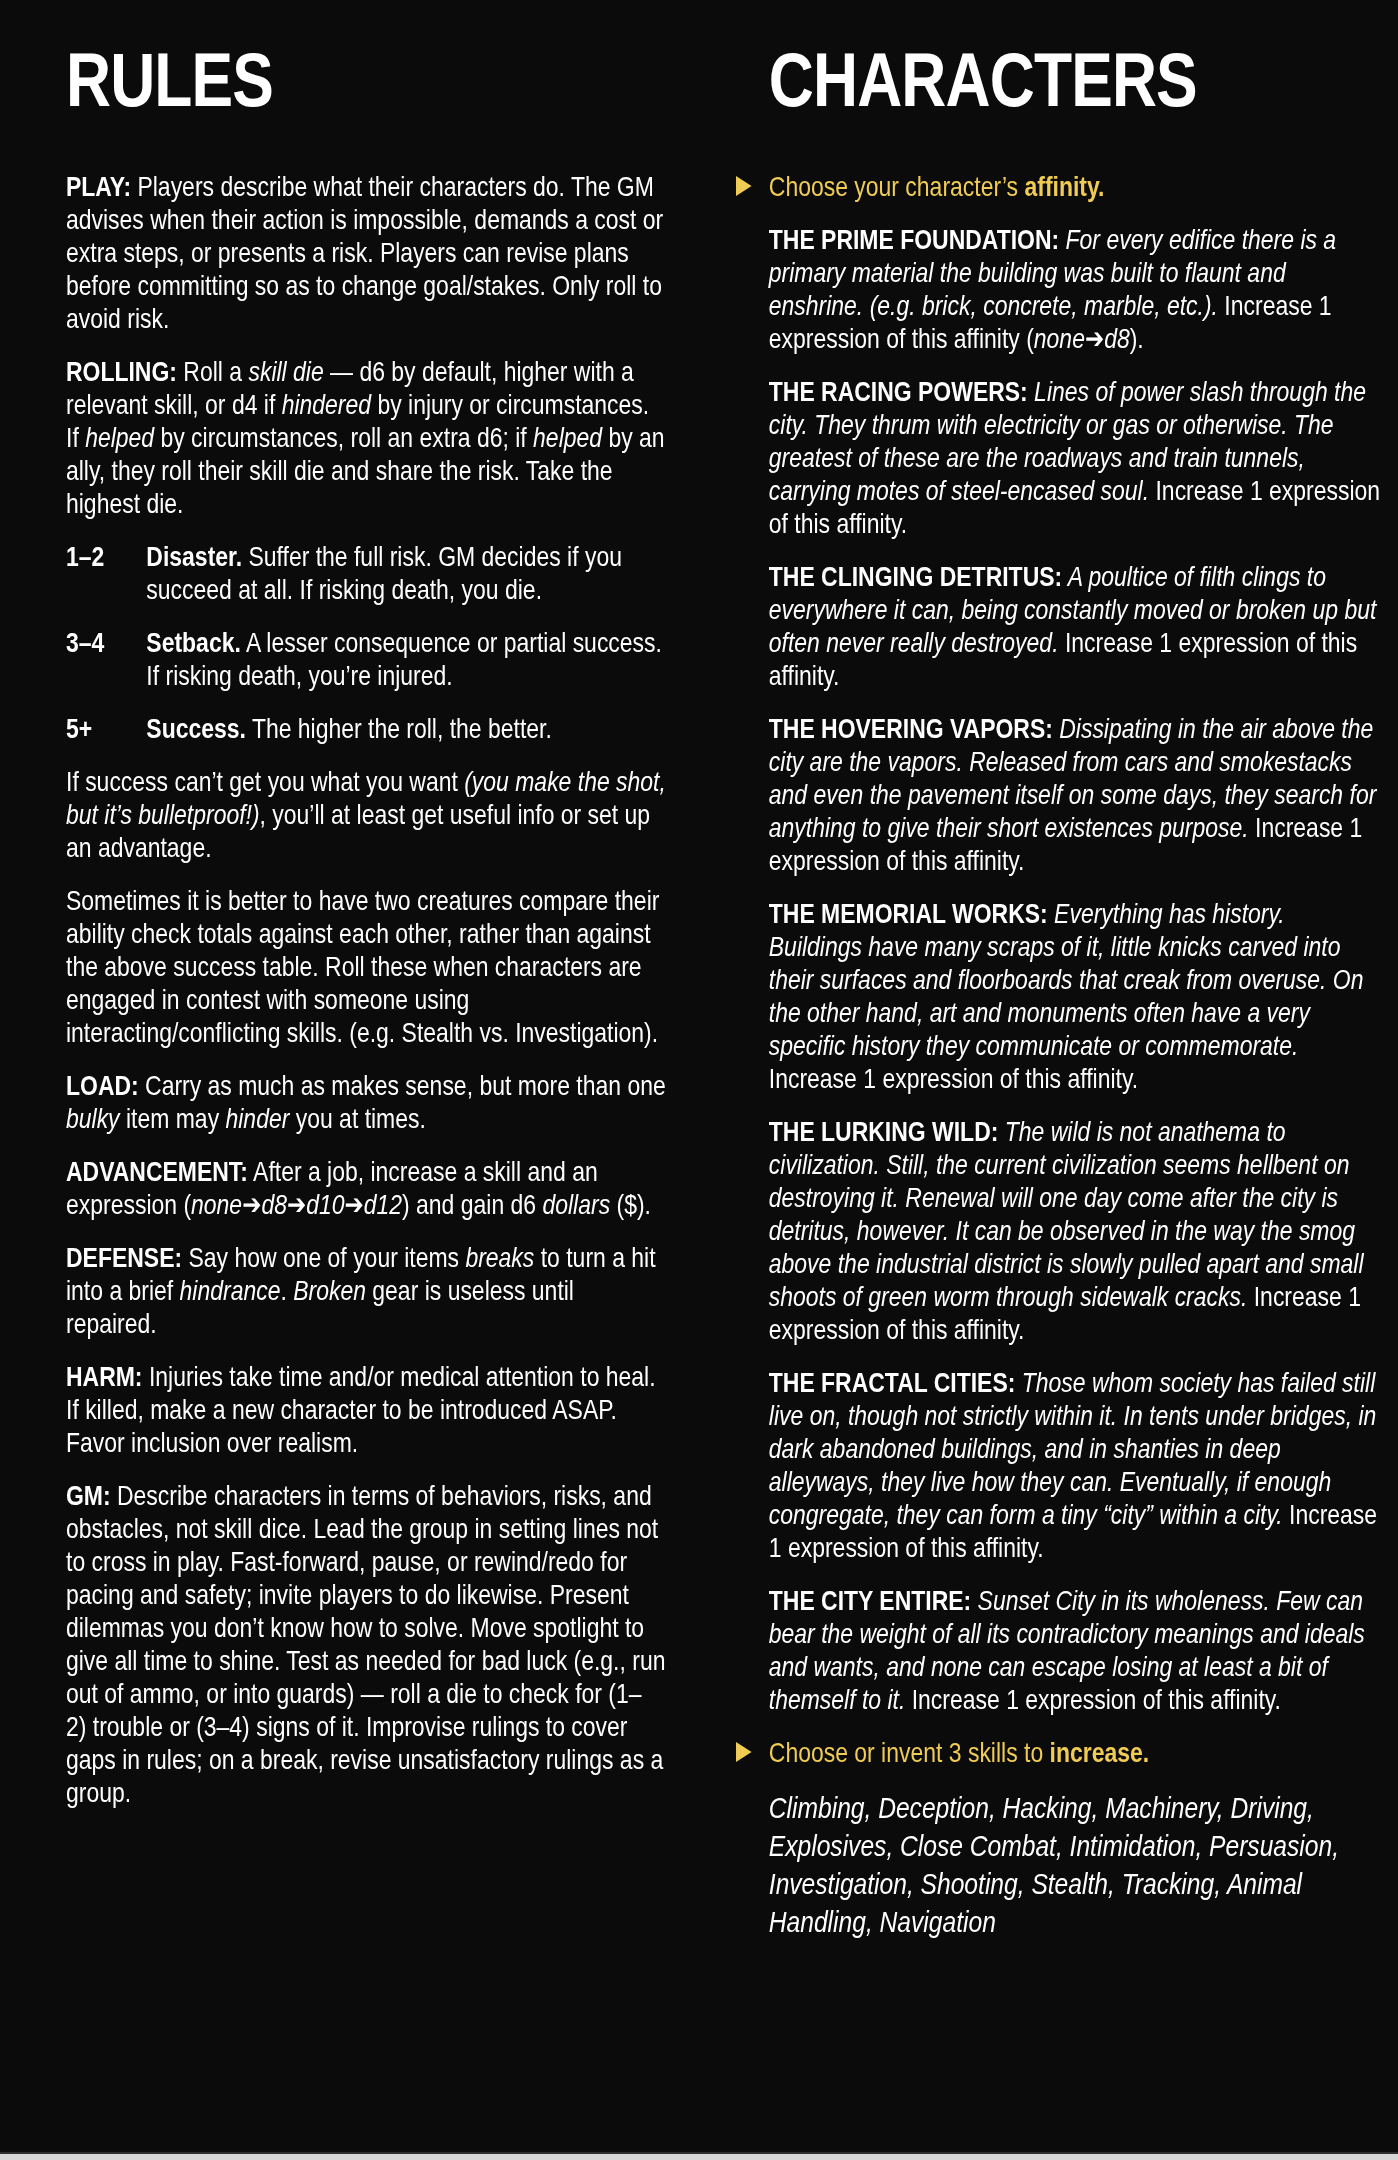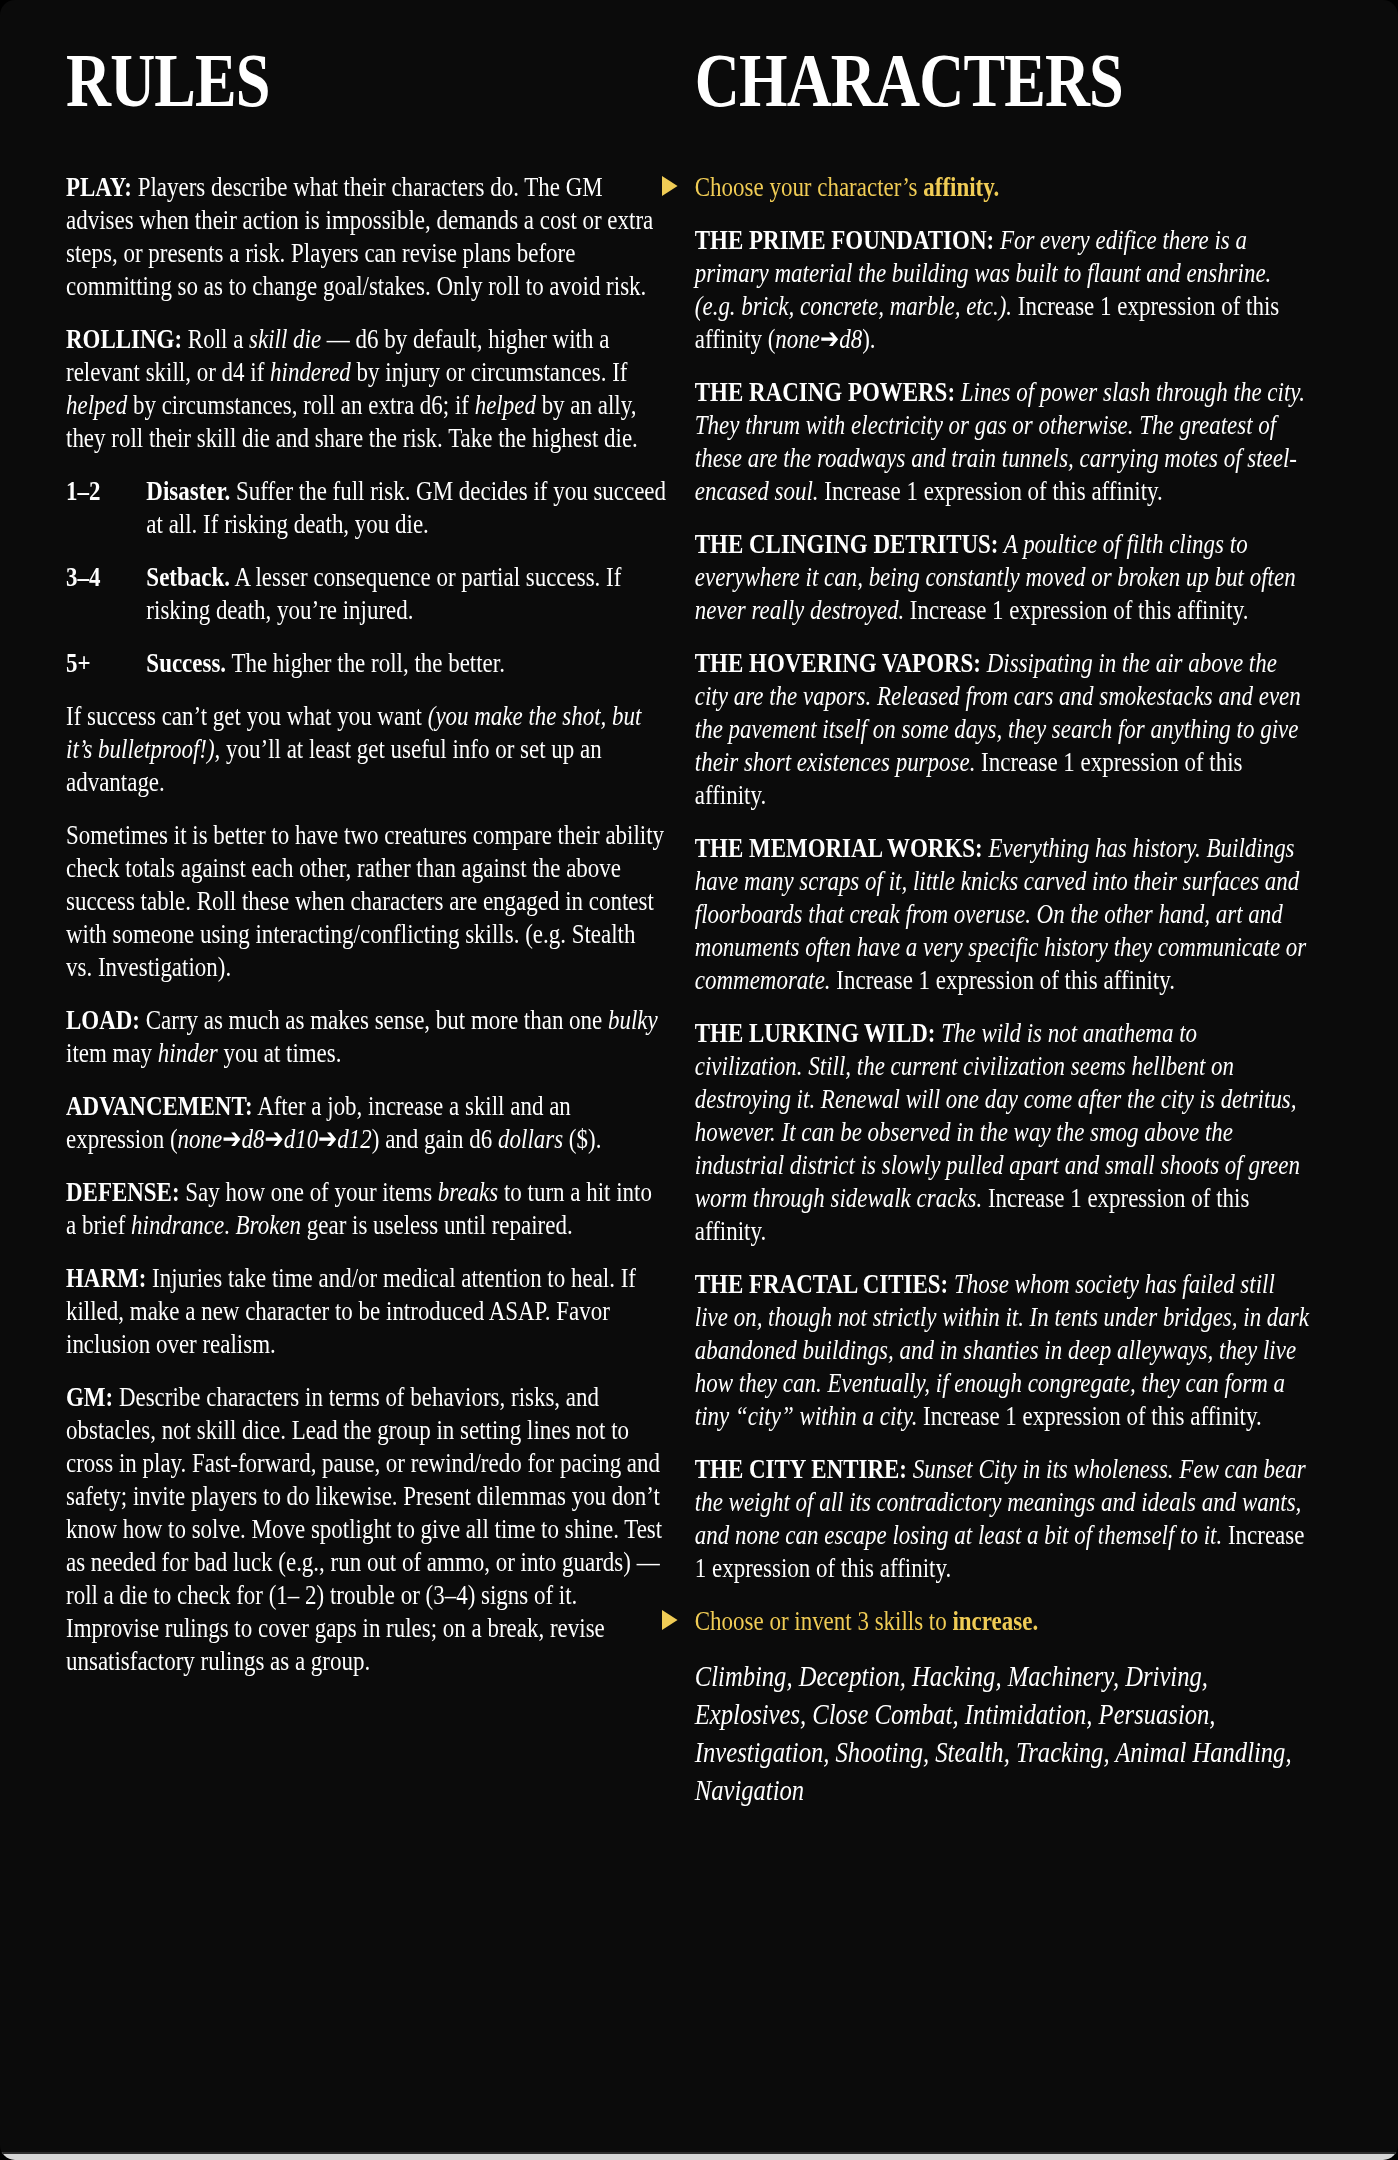--- a/index.html
+++ b/index.html
@@ -1,27 +1,26 @@
 <!DOCTYPE html>
 <html><head>
 <meta charset="utf-8">
 <style>
   html,body{margin:0;padding:0;background:#000;}
   .page{
     position:relative;
     width:1398px;height:2160px;
     background:var(--bg,#0b0b0b);
     color:var(--fg,#ffffff);
-    font-family:Liberation Serif, serif;
+    font-family:Liberation Sans, sans-serif;
     overflow:hidden;
-    border-radius:15px;
   }
   .col{position:absolute;top:42px;}
   .col-left{left:66px;width:610px;}
-  .col-right{left:662px;width:660px;}
+  .col-right{left:736px;width:660px;}
   
   .col-inner{transform:scaleX(0.82);transform-origin:0 0;}
   .col-left  .col-inner{width:732px;}
   .col-right .col-inner{width:790px;}
 
   h1.title{
     font-size:76px;font-weight:800;line-height:1;
     letter-spacing:-1px;margin:0 0 52px 0;color:var(--fg,#fff);
   }
   .col-right h1.title{margin-left:40px;}

